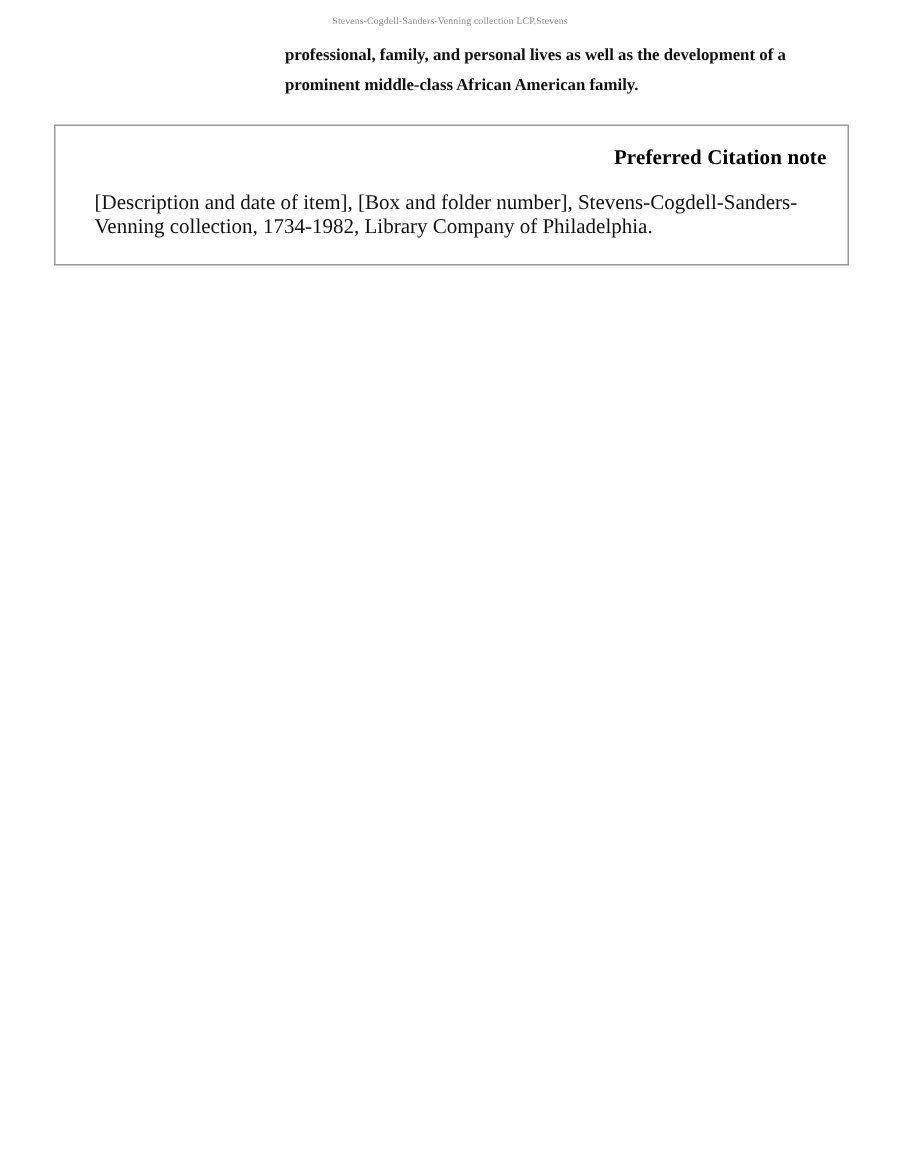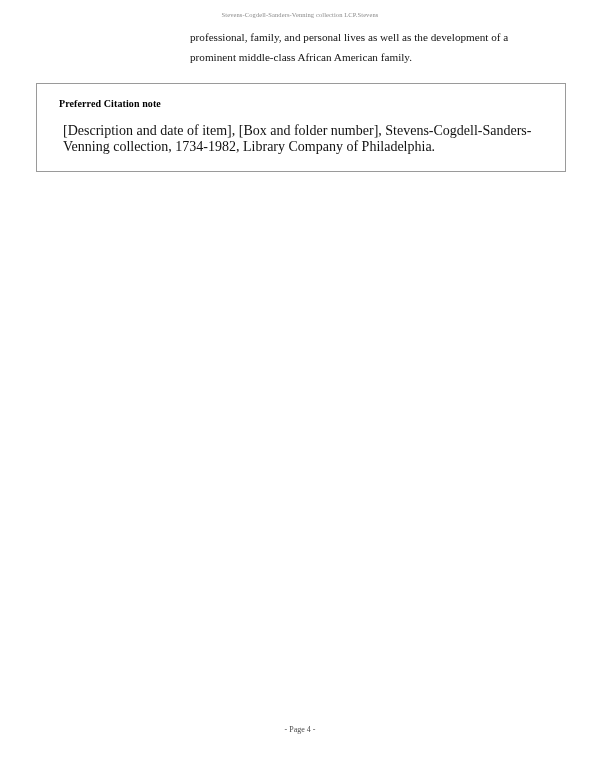--- a/index.html
+++ b/index.html
@@ -33,40 +33,42 @@
     font-family: "Liberation Serif", serif;
   }
   .body-text {
     position: absolute;
     top: 27px;
     left: 190px;
     width: 360px;
     font-size: 11.2px;
     line-height: 20px;
     color: #111111;
+    font-weight: bold;
   }
   .body-text p {
     margin: 0;
   }
   .citation-box {
     position: absolute;
     top: 83px;
     left: 36px;
     width: 530px;
     box-sizing: border-box;
     border: 1px solid #9a9a9a;
     padding: 14px 14px 16px 14px;
     background: #ffffff;
   }
   .citation-title {
-    font-size: 10px;
+    font-size: 14px;
     font-weight: bold;
     color: #000000;
     margin: 0 0 14px 8px;
     letter-spacing: 0.1px;
+    text-align: right;
   }
   .citation-body {
     font-size: 14px;
     line-height: 16px;
     color: #111111;
     margin: 0 0 0 12px;
     width: 492px;
   }
   .footer {
     position: absolute;
@@ -87,15 +89,14 @@
 
   <div class="body-text">
     <p>professional, family, and personal lives as well as the development of a prominent middle-class African American family.</p>
   </div>
 
   <div class="citation-box">
     <div class="citation-title">Preferred Citation note</div>
     <div class="citation-body">[Description and date of item], [Box and folder number], Stevens-Cogdell-Sanders-Venning collection, 1734-1982, Library Company of Philadelphia.</div>
   </div>
 
-  <div class="footer">- Page 4 -</div>
 
 </div>
 
 </body></html>

